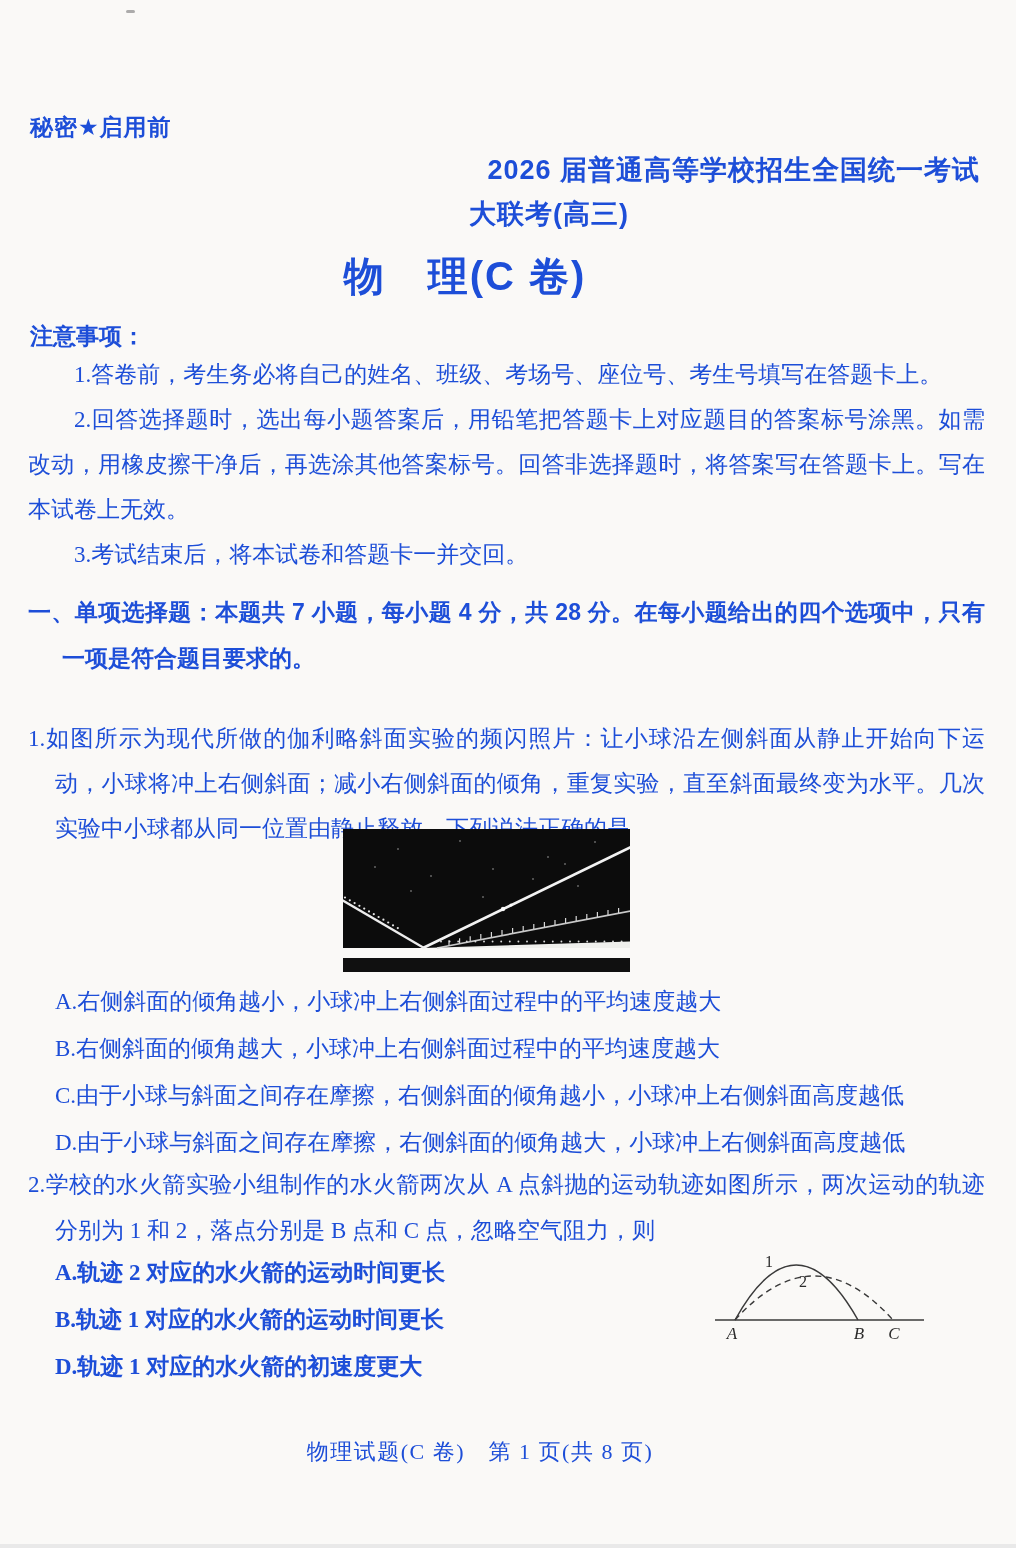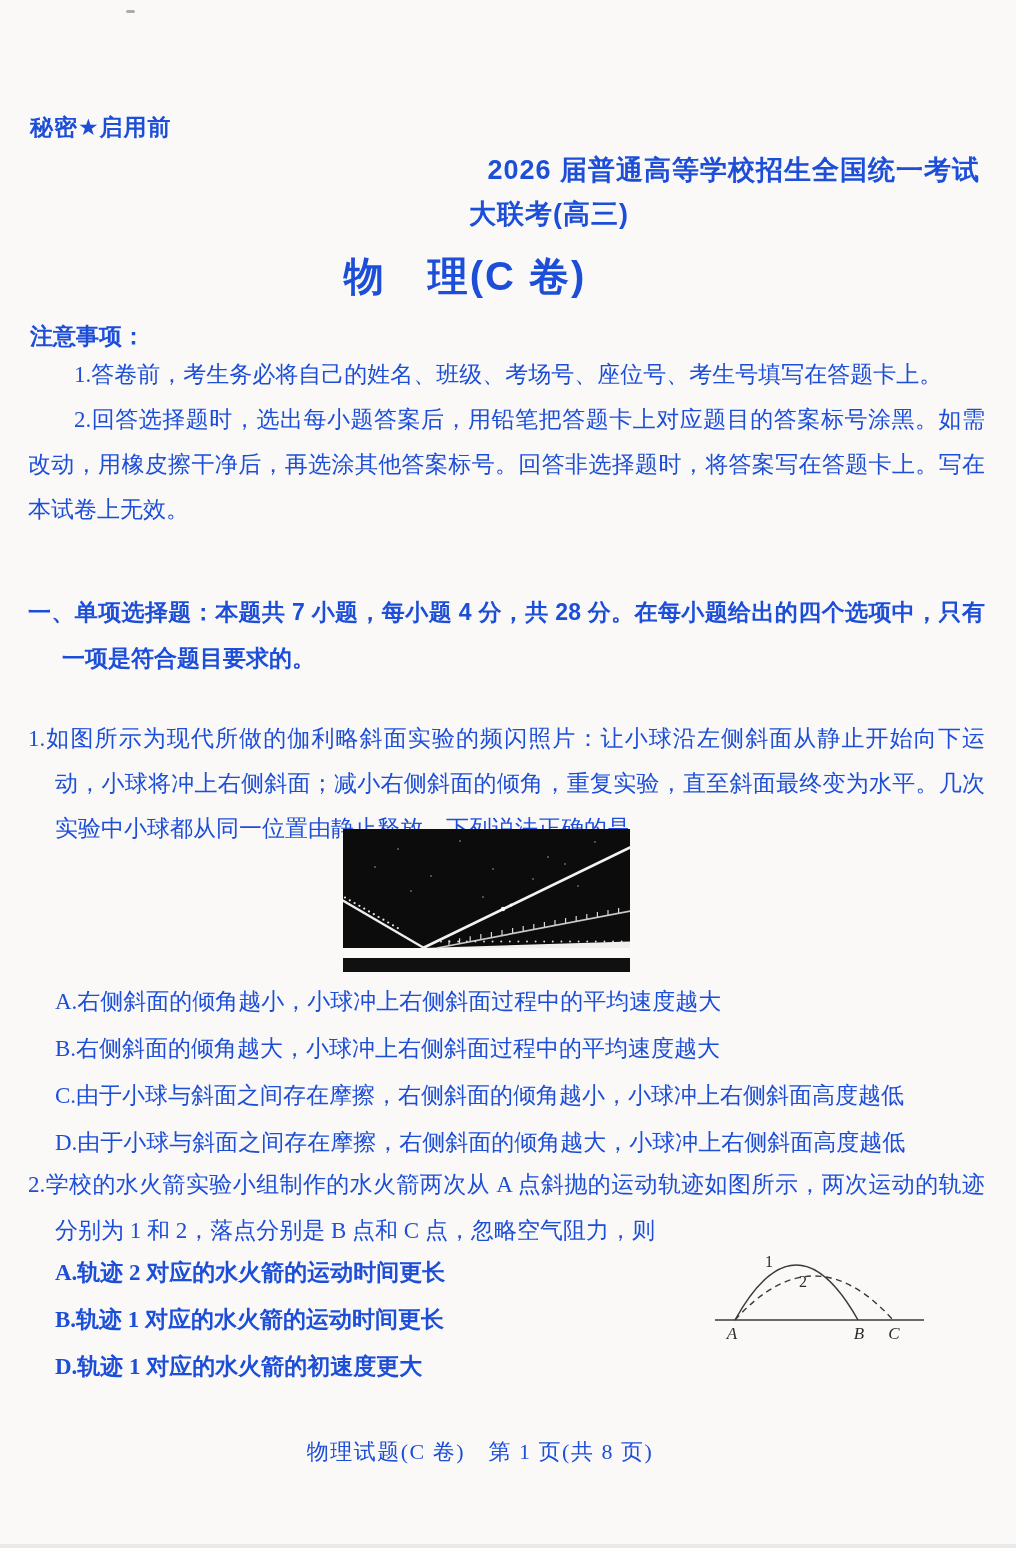--- a/index.html
+++ b/index.html
@@ -46,20 +46,21 @@
   <div class="abs classified hei">秘密★启用前</div>
 
   <div class="abs title-exam hei">2026 届普通高等学校招生全国统一考试</div>
   <div class="abs title-stage hei">大联考(高三)</div>
   <div class="abs title-subject hei">物　理(C 卷)</div>
 
   <div class="abs notice-head hei">注意事项：</div>
   <div class="abs notice-body">
     <p>1.答卷前，考生务必将自己的姓名、班级、考场号、座位号、考生号填写在答题卡上。</p>
     <p>2.回答选择题时，选出每小题答案后，用铅笔把答题卡上对应题目的答案标号涂黑。如需改动，用橡皮擦干净后，再选涂其他答案标号。回答非选择题时，将答案写在答题卡上。写在本试卷上无效。</p>
+    <p>3.考试结束后，将本试卷和答题卡一并交回。</p>
   </div>
 
   <div class="abs section-head hei">一、单项选择题：本题共 7 小题，每小题 4 分，共 28 分。在每小题给出的四个选项中，只有一项是符合题目要求的。</div>
 
   <div class="abs stem q1">1.如图所示为现代所做的伽利略斜面实验的频闪照片：让小球沿左侧斜面从静止开始向下运动，小球将冲上右侧斜面；减小右侧斜面的倾角，重复实验，直至斜面最终变为水平。几次实验中小球都从同一位置由静止释放，下列说法正确的是</div>
 
   <div class="abs figure1">
     <svg width="287" height="143" viewBox="0 0 287 143">
       <rect x="0" y="0" width="287" height="119" fill="#0c0c0c"></rect>
       <g fill="#bdbdbd" opacity="0.85">

